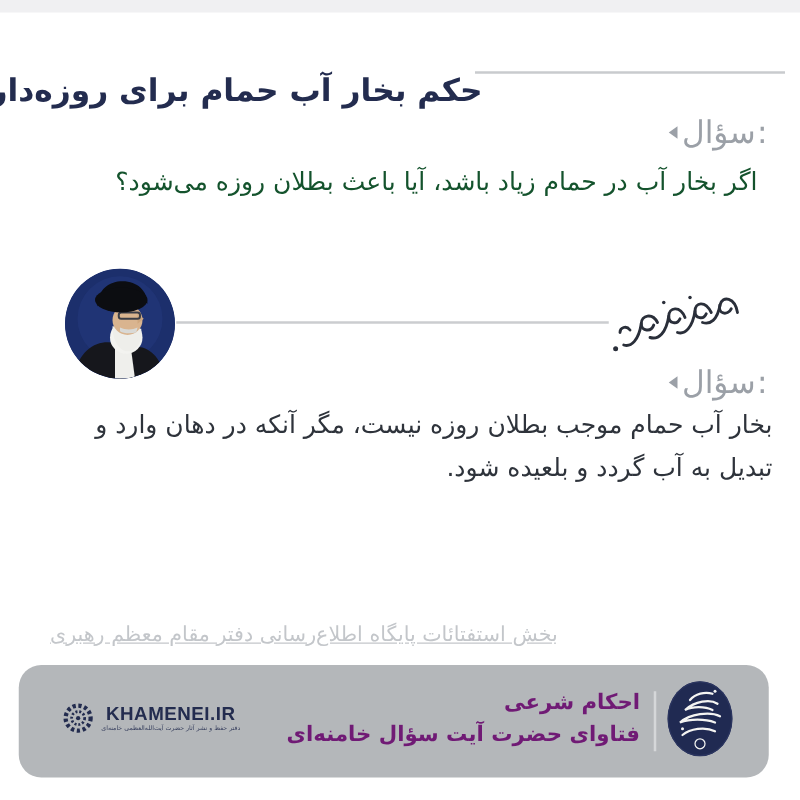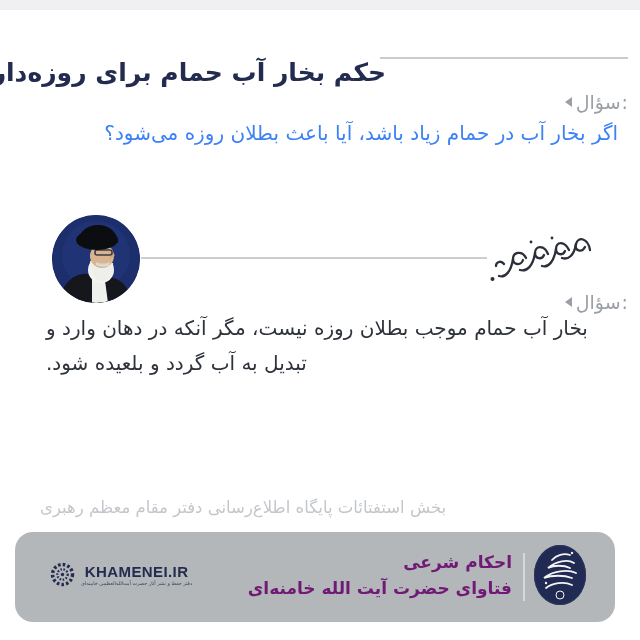--- a/index.html
+++ b/index.html
@@ -13,51 +13,51 @@
   
   .title{
     position:absolute;left:36px;top:40px;max-width:350px;
     direction:rtl;color:#232c4f;font-weight:bold;font-size:25px;line-height:32px;
     white-space:nowrap;
   }
   .title-rule{position:absolute;left:380px;top:57px;width:248px;height:2px;background:#c9cbce;}
 
   
   .qa-label{
-    position:absolute;right:12px;display:flex;align-items:center;gap:4px;
-    color:#9ba0a7;font-size:19px;font-weight:500;
+    position:absolute;right:26px;display:flex;align-items:center;gap:4px;
+    color:#9ba0a7;font-size:25px;font-weight:500;
   }
   .qa-label .tri{
     width:0;height:0;border-top:5px solid transparent;border-bottom:5px solid transparent;
     border-right:7px solid #9ba0a7;display:inline-block;
   }
   .label-q{top:91px;}
   .label-a{top:291px;}
 
   .q-text{
-    position:absolute;right:22px;left:60px;top:117px;margin:0;
-    direction:rtl;text-align:right;color:#3b82f6;font-size:20px;line-height:33px;
+    position:absolute;right:22px;left:60px;top:117px;margin:12px;
+    direction:rtl;text-align:right;color:#14532d;font-size:20px;line-height:33px;
   }
   .a-text{
-    position:absolute;right:22px;left:46px;top:311px;margin:0;
-    direction:rtl;text-align:left;color:#2e333b;font-size:20px;line-height:35px;
+    position:absolute;right:22px;left:46px;top:322px;margin:0;
+    direction:rtl;text-align:right;color:#2e333b;font-size:20px;line-height:35px;
   }
 
   
   .avatar{
     position:absolute;left:52px;top:215px;width:88px;height:88px;border-radius:50%;
     overflow:hidden;background:#1c2f6c;
   }
   .mid-rule{position:absolute;left:141px;top:257px;width:346px;height:2px;background:#cbcdd0;}
   .signature{position:absolute;left:490px;top:230px;width:104px;height:56px;}
 
   
   .caption{
     position:absolute;left:40px;top:498px;margin:0;direction:rtl;
-    color:#c3c6ca;font-size:16.5px;white-space:nowrap;
+    color:#c3c6ca;font-size:16.5px;white-space:nowrap;text-decoration:underline;
   }
 
   
   .bar{
     position:absolute;left:15px;top:532px;width:600px;height:90px;
     background:#b4b7ba;border-radius:18px;
   }
   .brand{position:absolute;left:34px;top:29px;display:flex;align-items:center;gap:5px;}
   .brand-col{display:flex;flex-direction:column;line-height:1;text-align:center;}
   .brand-name{
@@ -164,21 +164,21 @@
         <circle cx="13.5" cy="13.5" r="1.7" fill="#232c4f"></circle>
       </svg>
       <div class="brand-col">
         <span class="brand-name">KHAMENEI.IR</span>
         <span class="brand-sub">دفتر حفظ و نشر آثار حضرت آیت‌الله‌العظمی خامنه‌ای</span>
       </div>
     </div>
 
     <div class="bar-series">
       <div>احکام شرعی</div>
-      <div>فتاوای حضرت آیت الله خامنه‌ای</div>
+      <div>فتاوای حضرت آیت سؤال خامنه‌ای</div>
     </div>
     <div class="bar-vrule"></div>
 
     <div class="emblem">
       <svg width="52" height="60" viewBox="0 0 52 60">
         <g fill="none" stroke="#f4f4f2" stroke-width="1.8" stroke-linecap="round">
           <path d="M36,10 C30,8 22,10 18,15"></path>
           <path d="M40,18 C34,14 22,16 14,23 C20,20 30,20 36,23"></path>
           <path d="M42,28 C34,24 18,26 10,33 C18,30 30,30 38,33"></path>
           <path d="M38,40 C30,36 18,38 12,43"></path>

